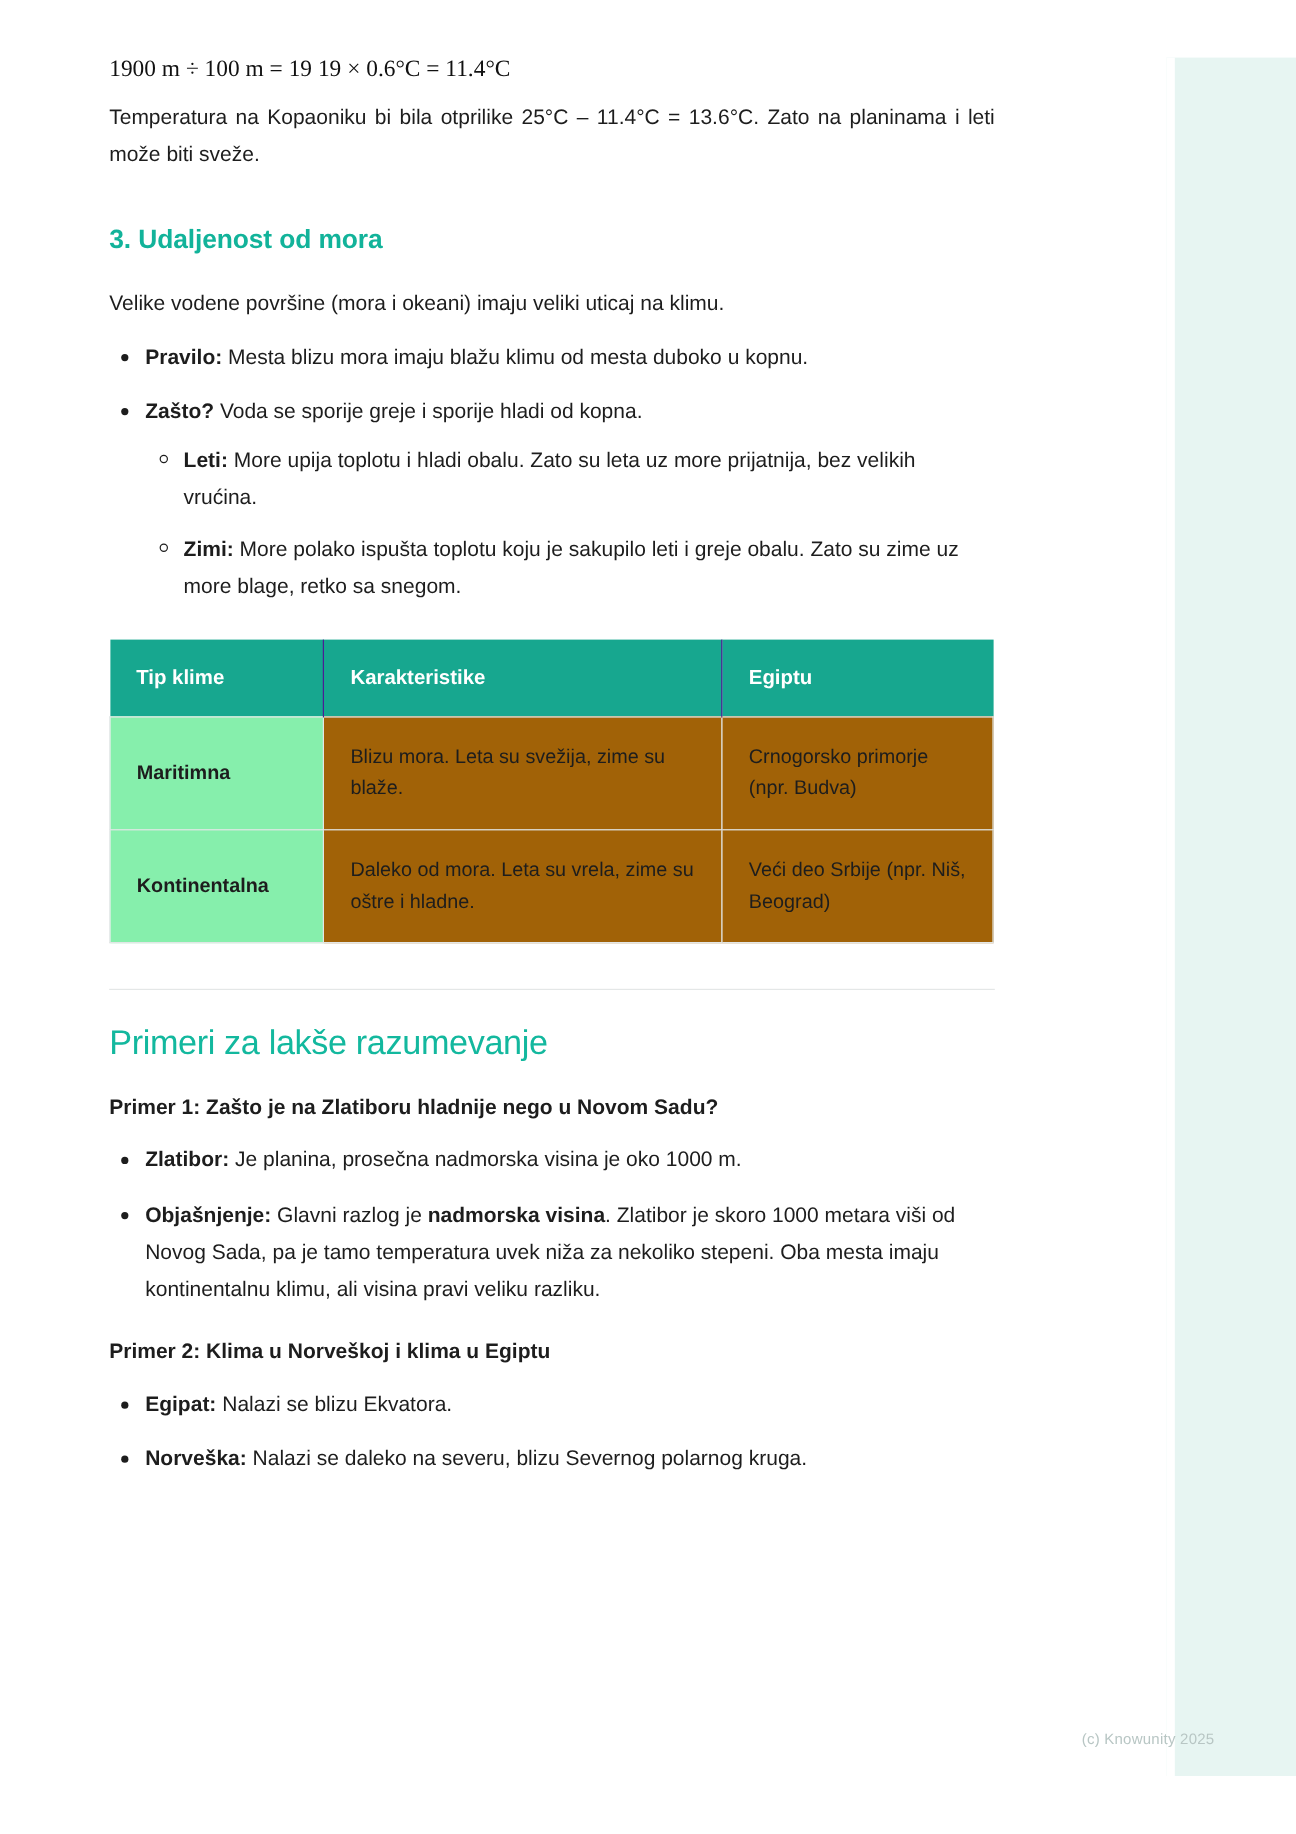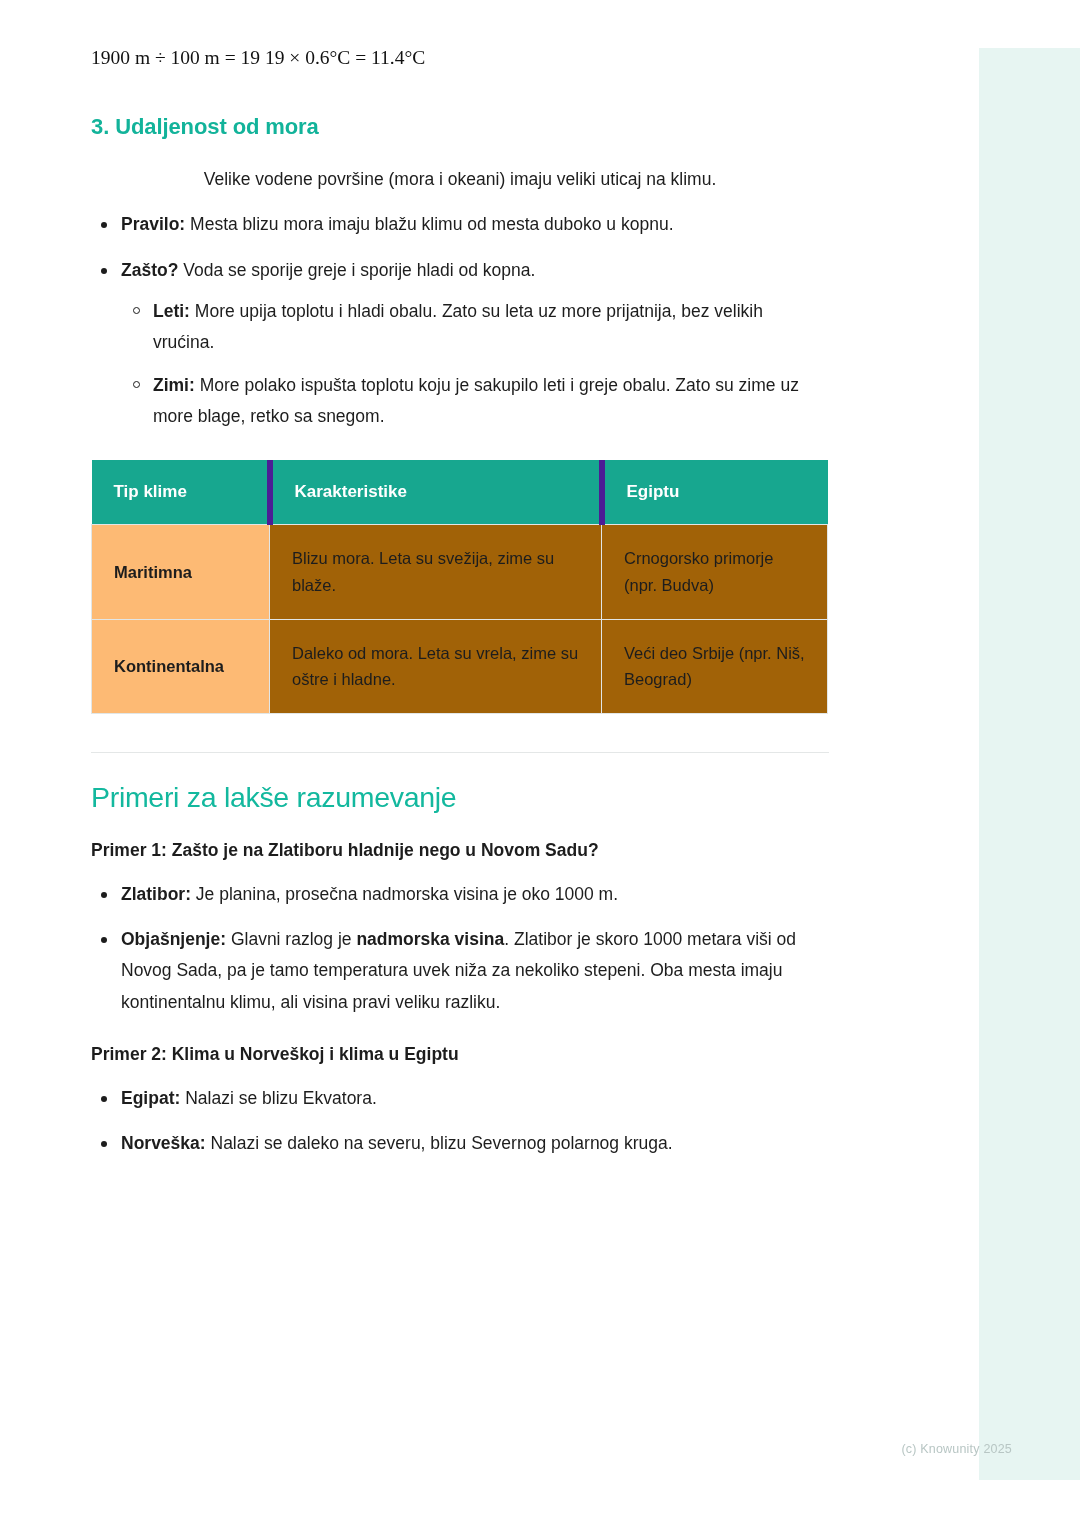--- a/index.html
+++ b/index.html
@@ -53,21 +53,21 @@
     line-height: 1.45;
   }
   p.body-text {
     font-size: 17.5px;
     line-height: 1.78;
     margin: 0 0 6px 0;
     color: #1d1d1d;
     text-align: justify;
   }
   p.body-text.nojust {
-    text-align: center;
+    text-align: left;
   }
   h2.section-heading {
     color: #12b39a;
     font-size: 22px;
     font-weight: 700;
     margin: 42px 0 24px 0;
     letter-spacing: -0.1px;
   }
   h1.big-heading {
     color: #13b89e;
@@ -135,35 +135,35 @@
     margin-top: 28px;
     table-layout: fixed;
   }
   table.klima-table th {
     background: #17a78f;
     color: #ffffff;
     font-size: 17px;
     font-weight: 700;
     text-align: left;
     padding: 22px 22px;
-    border-right: 6px solid #4c1d95;
+    border-right: 1px solid #4c1d95;
   }
   table.klima-table th:last-child { border-right: none; }
   table.klima-table td {
     font-size: 16.5px;
     line-height: 1.62;
     padding: 20px 22px;
     vertical-align: middle;
     border: 1px solid #e2e6e6;
     color: #1d1d1d;
     background: #a16207;
   }
   table.klima-table td.col-type {
     font-weight: 700;
-    background: #fdba74;
+    background: #86efac;
   }
   table.klima-table col.c1 { width: 178px; }
   table.klima-table col.c2 { width: 332px; }
   table.klima-table col.c3 { width: 226px; }
 
   hr.divider {
     border: none;
     border-top: 1px solid #e4e7e7;
     margin: 38px 0 0 0;
   }
@@ -181,20 +181,21 @@
 
 <div class="page">
 
   <div class="side-strip"></div>
   <div class="side-strip-inner"></div>
 
   <div class="content">
 
     <p class="formula-line">1900 m ÷ 100 m = 19 19 × 0.6°C = 11.4°C</p>
 
+    <p class="body-text">Temperatura na Kopaoniku bi bila otprilike 25°C – 11.4°C = 13.6°C. Zato na planinama i leti može biti sveže.</p>
 
     <h2 class="section-heading">3. Udaljenost od mora</h2>
 
     <p class="body-text nojust">Velike vodene površine (mora i okeani) imaju veliki uticaj na klimu.</p>
 
     <ul class="bullets">
       <li>
         <strong>Pravilo:</strong><span> Mesta blizu mora imaju blažu klimu od mesta duboko u kopnu.</span>
       </li>
       <li>

